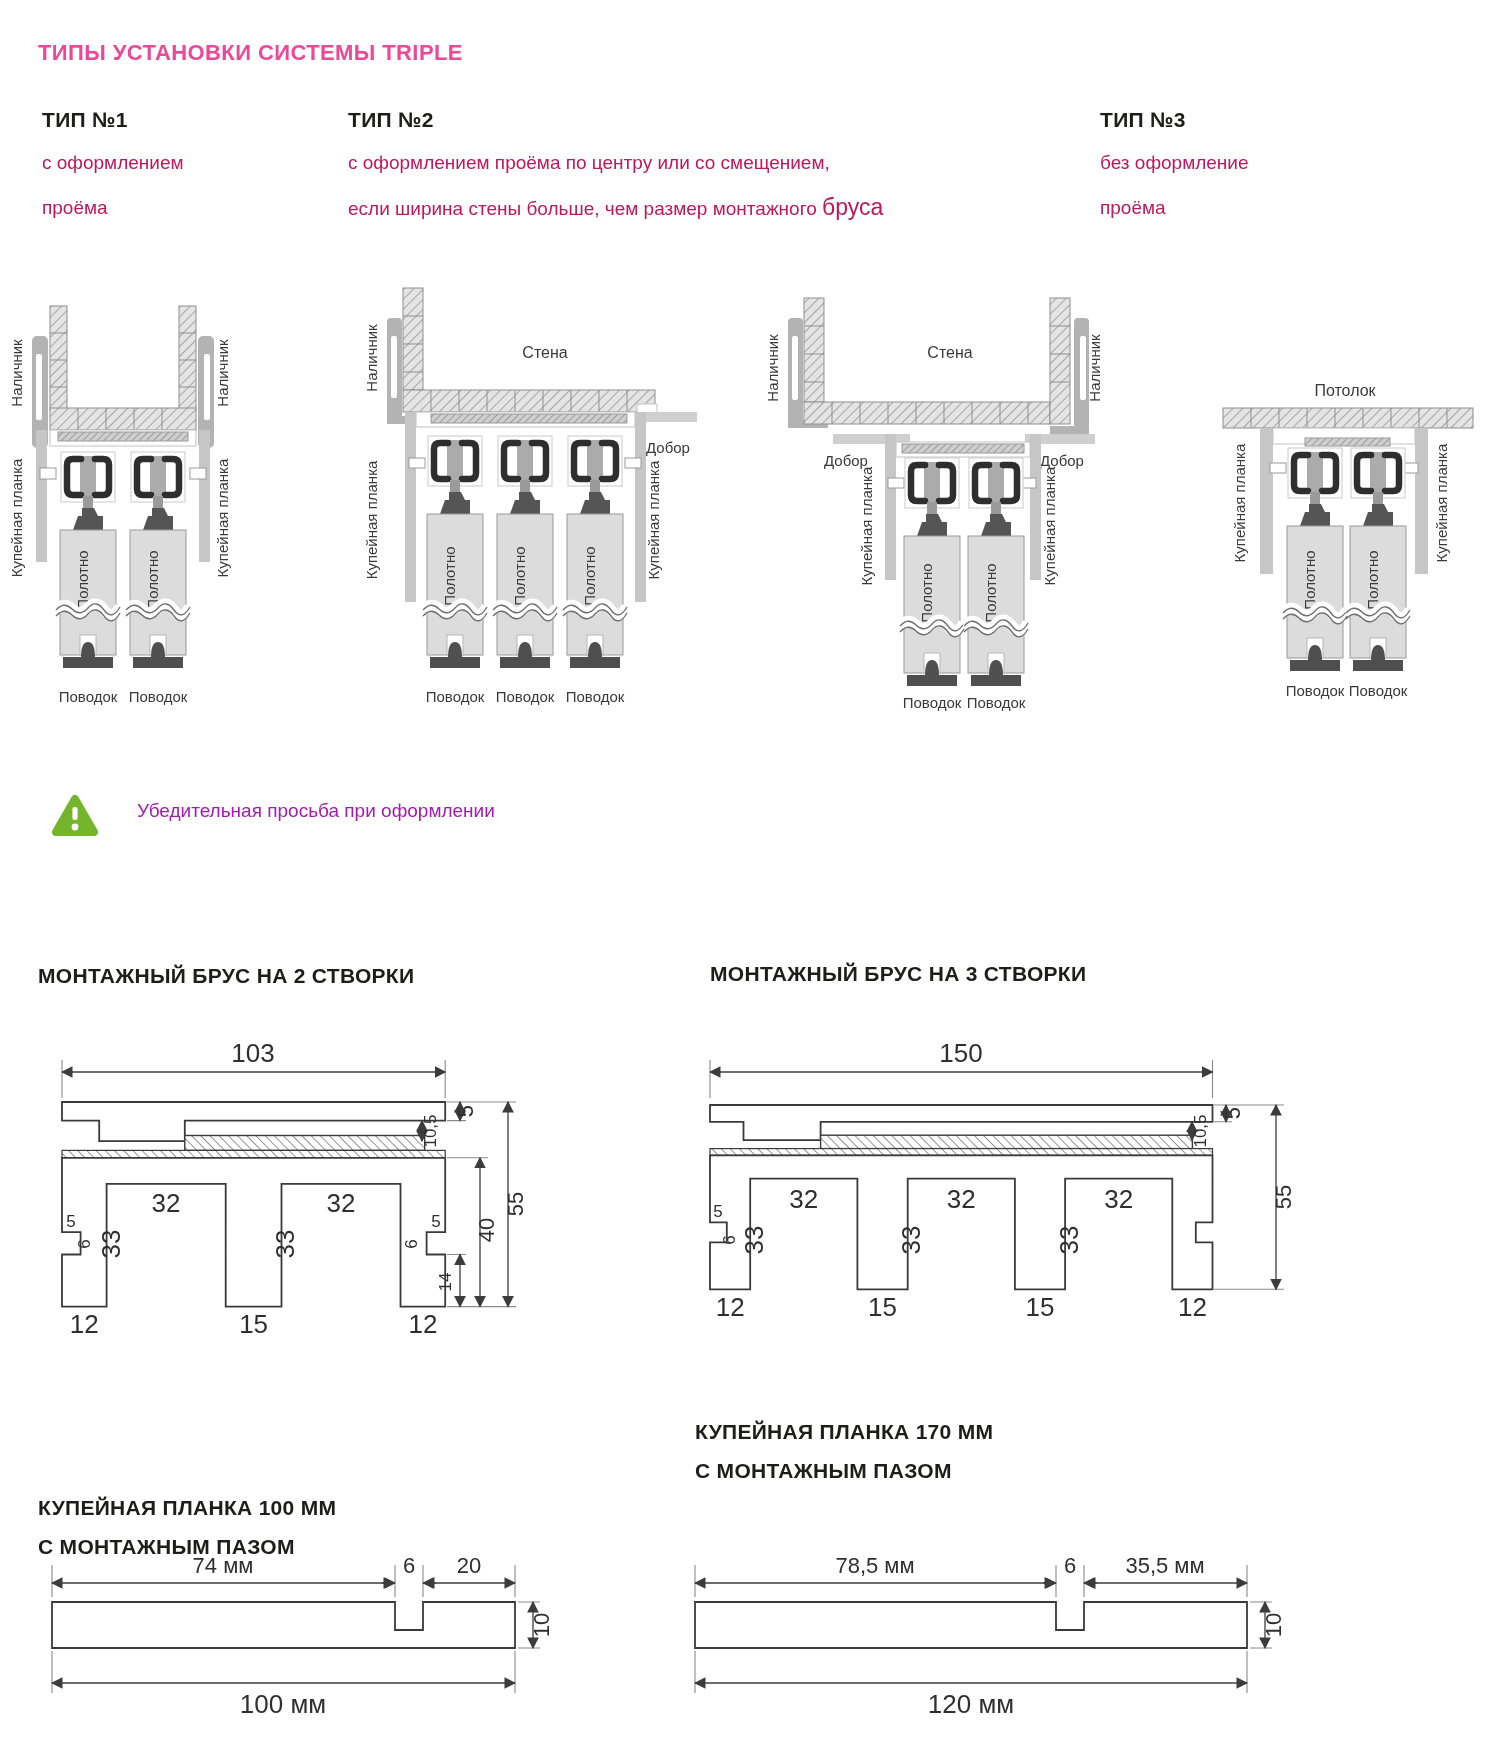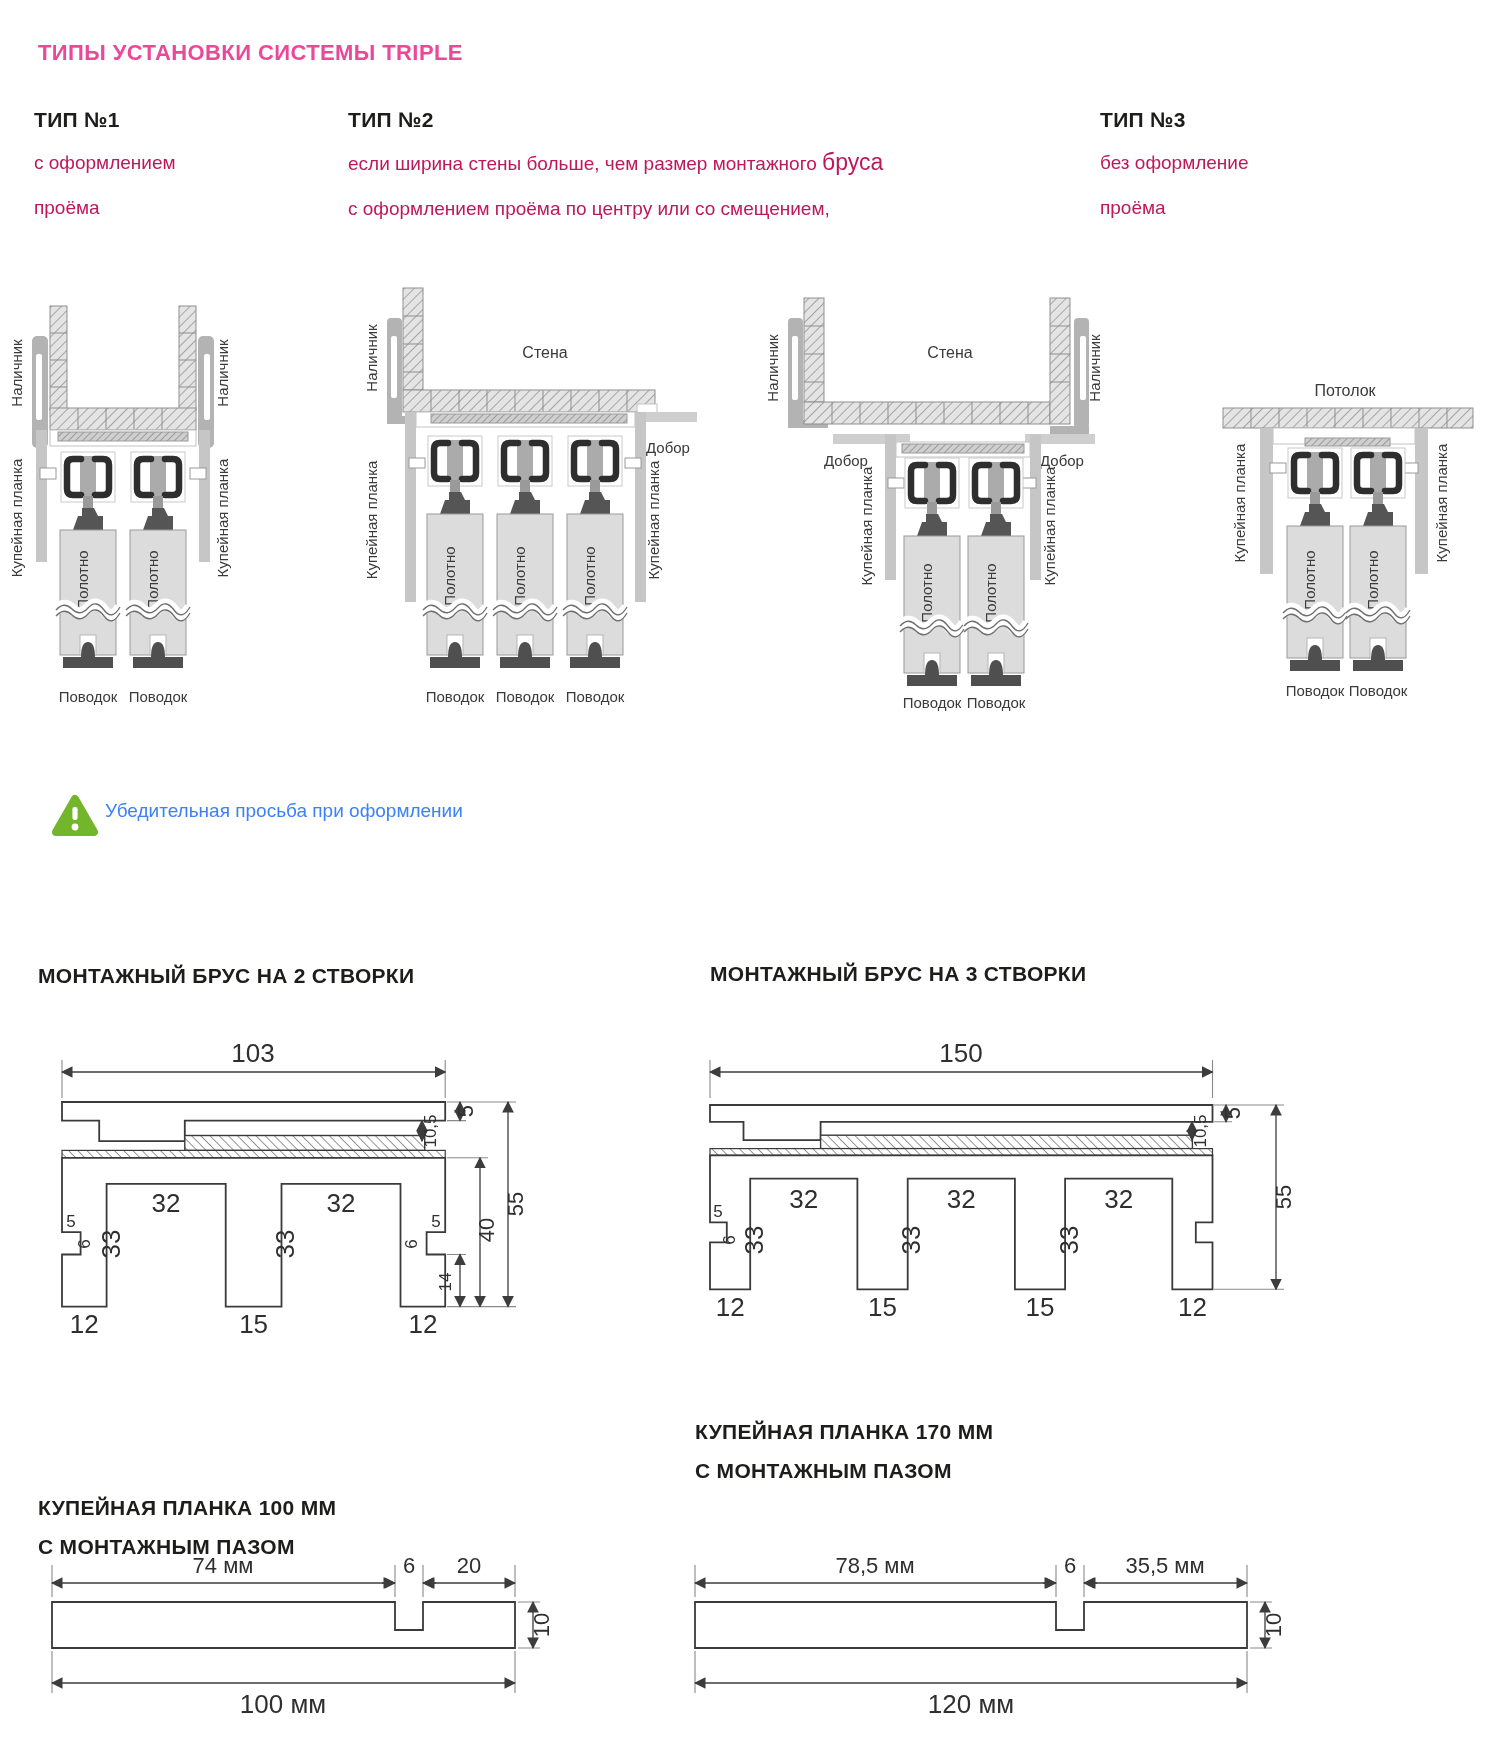--- a/index.html
+++ b/index.html
@@ -2,21 +2,21 @@
 <html><head>
 <meta charset="utf-8">
 <style>
   html,body{margin:0;padding:0;background:#ffffff;}
   body{width:1512px;height:1746px;position:relative;font-family:"Liberation Sans",sans-serif;color:#2f2f2f;overflow:hidden;}
   .abs{position:absolute;}
   .h1{font-weight:700;font-size:22px;letter-spacing:.4px;color:#ec4899;}
   .h2{font-weight:700;font-size:21px;letter-spacing:.3px;color:#1d1d1b;}
   .desc{font-size:19px;color:#be185d;line-height:45px;white-space:nowrap;}
   .desc .big{font-size:23px;}
-  .warn-text{font-size:19px;color:#3b82f6;line-height:33px;}
+  .warn-text{font-size:19px;color:#a21caf;line-height:33px;margin-left:32px;}
   svg{position:absolute;overflow:visible;}
   svg text{font-family:"Liberation Sans",sans-serif;fill:#2f2f2f;}
   text.lbl{font-size:15px;fill:#3a3a3a;}
   text.lblb{font-size:16px;fill:#3a3a3a;}
   text.dimBig{font-size:26px;}
   text.dimSlot{font-size:26px;}
   text.dim{font-size:22px;}
   text.dimS{font-size:17px;}
   .dimline{stroke:#3c3c3c;stroke-width:1.3;}
   .extline{stroke:#8a8a8a;stroke-width:1.1;}
@@ -59,32 +59,32 @@
   <g id="panelBreak">
     <path d="M0 3 Q8 -6 16 2 T32 1 T48 3 T64 0" stroke="#ffffff" stroke-width="11" fill="none"></path>
     <path d="M0 3 Q8 -6 16 2 T32 1 T48 3 T64 0" stroke="#6e6e6e" stroke-width="1.3" fill="none"></path>
     <path d="M0 9 Q8 0 16 8 T32 7 T48 9 T64 6" stroke="#6e6e6e" stroke-width="1.3" fill="none"></path>
   </g>
  </defs>
 </svg>
 
 <div class="abs h1" style="left:38px;top:40px">ТИПЫ УСТАНОВКИ СИСТЕМЫ TRIPLE</div>
 
-<div class="abs" style="left:34px;top:108px">
+<div class="abs" style="left:42px;top:108px">
   <div class="h2">ТИП №1</div>
   <div class="desc" style="margin-top:8px">
     <div>с оформлением</div>
     <div>проёма</div>
   </div>
 </div>
 <div class="abs" style="left:348px;top:108px">
   <div class="h2">ТИП №2</div>
   <div class="desc" style="margin-top:8px">
+    <div>с оформлением проёма по центру или со смещением,</div>
     <div><span>если ширина стены больше, чем размер монтажного </span><span class="big">бруса</span></div>
-    <div>с оформлением проёма по центру или со смещением,</div>
   </div>
 </div>
 <div class="abs" style="left:1100px;top:108px">
   <div class="h2">ТИП №3</div>
   <div class="desc" style="margin-top:8px">
     <div>без оформление</div>
     <div>проёма</div>
   </div>
 </div>
 

